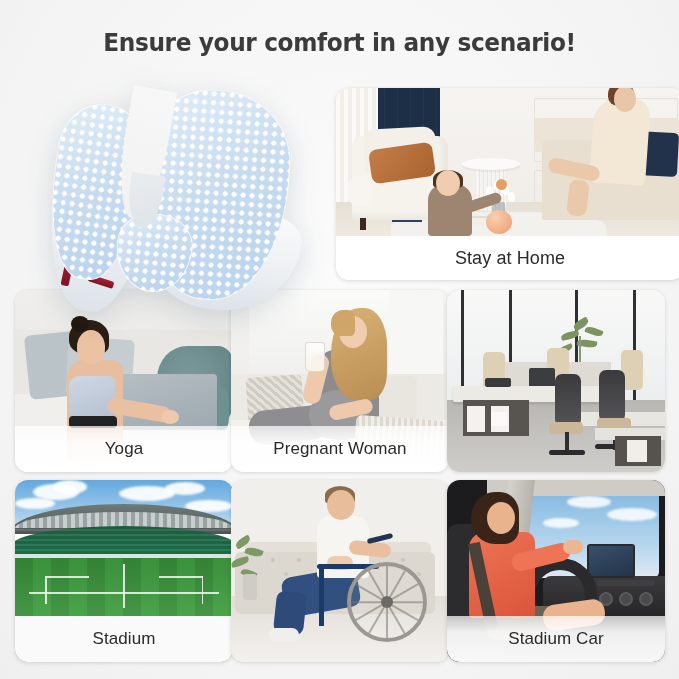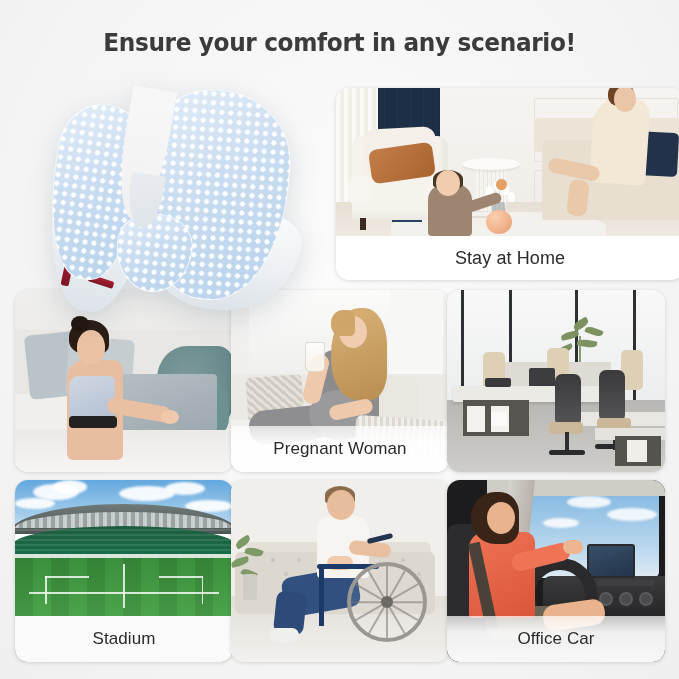--- a/index.html
+++ b/index.html
@@ -432,20 +432,21 @@
       <div class="yg-body"></div>
       <div class="yg-top"></div>
       <div class="yg-band"></div>
       <div class="yg-arm"></div>
       <div class="yg-hand"></div>
       <div class="yg-hair"></div>
       <div class="yg-head"></div>
       <div class="yg-bun"></div>
     </div>
   </div>
+  <div class="caption translucent">Yoga</div>
 </div>
 
 <div class="card tile" id="card-pregnant">
   <div class="photo">
     <div class="pw-scene">
       <div class="pw-window"></div>
       <div class="pw-window2"></div>
       <div class="pw-sofa-back"></div>
       <div class="pw-pillow-stripe"></div>
       <div class="pw-pillow-plain"></div>
@@ -606,21 +607,21 @@
       <div class="dc-skirt"></div>
       <div class="dc-leg"></div>
       <div class="dc-woman-body"></div>
       <div class="dc-belt"></div>
       <div class="dc-hair"></div>
       <div class="dc-head"></div>
       <div class="dc-arm"></div>
       <div class="dc-hand"></div>
     </div>
   </div>
-  <div class="caption translucent">Office Car</div>
+  <div class="caption translucent">Stadium Car</div>
 </div>
 
 <div id="product">
 
   <div class="cu-side" style="left:6px;top:60px;width:96px;height:170px;transform:rotate(8deg);"></div>
   <div class="cu-side" style="left:96px;top:120px;width:160px;height:108px;transform:rotate(6deg);border-radius:40% 46% 50% 46% / 30% 30% 70% 70%;"></div>
 
   <div class="cu-red" style="left:20px;top:170px;width:8px;height:34px;transform:rotate(12deg);"></div>
   <div class="cu-red" style="left:44px;top:196px;width:26px;height:7px;transform:rotate(18deg);"></div>
   <div class="cu-red" style="left:146px;top:200px;width:10px;height:6px;transform:rotate(10deg);"></div>

